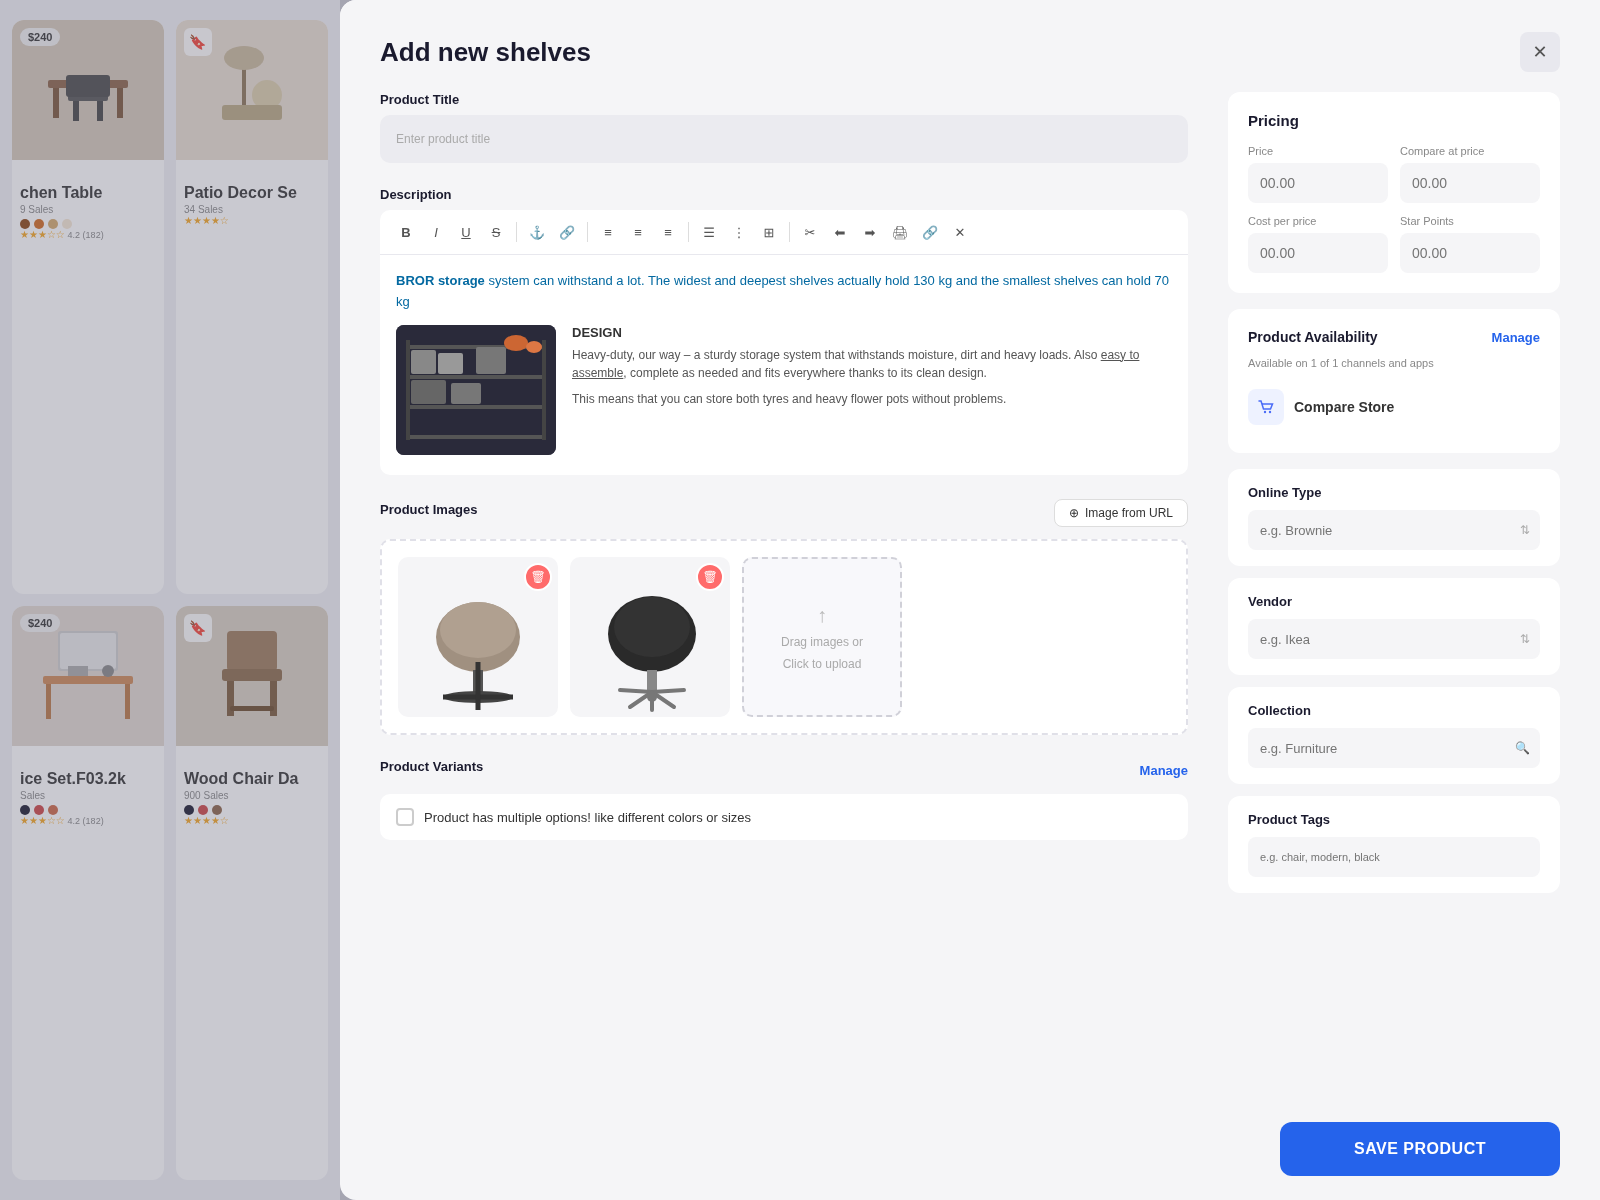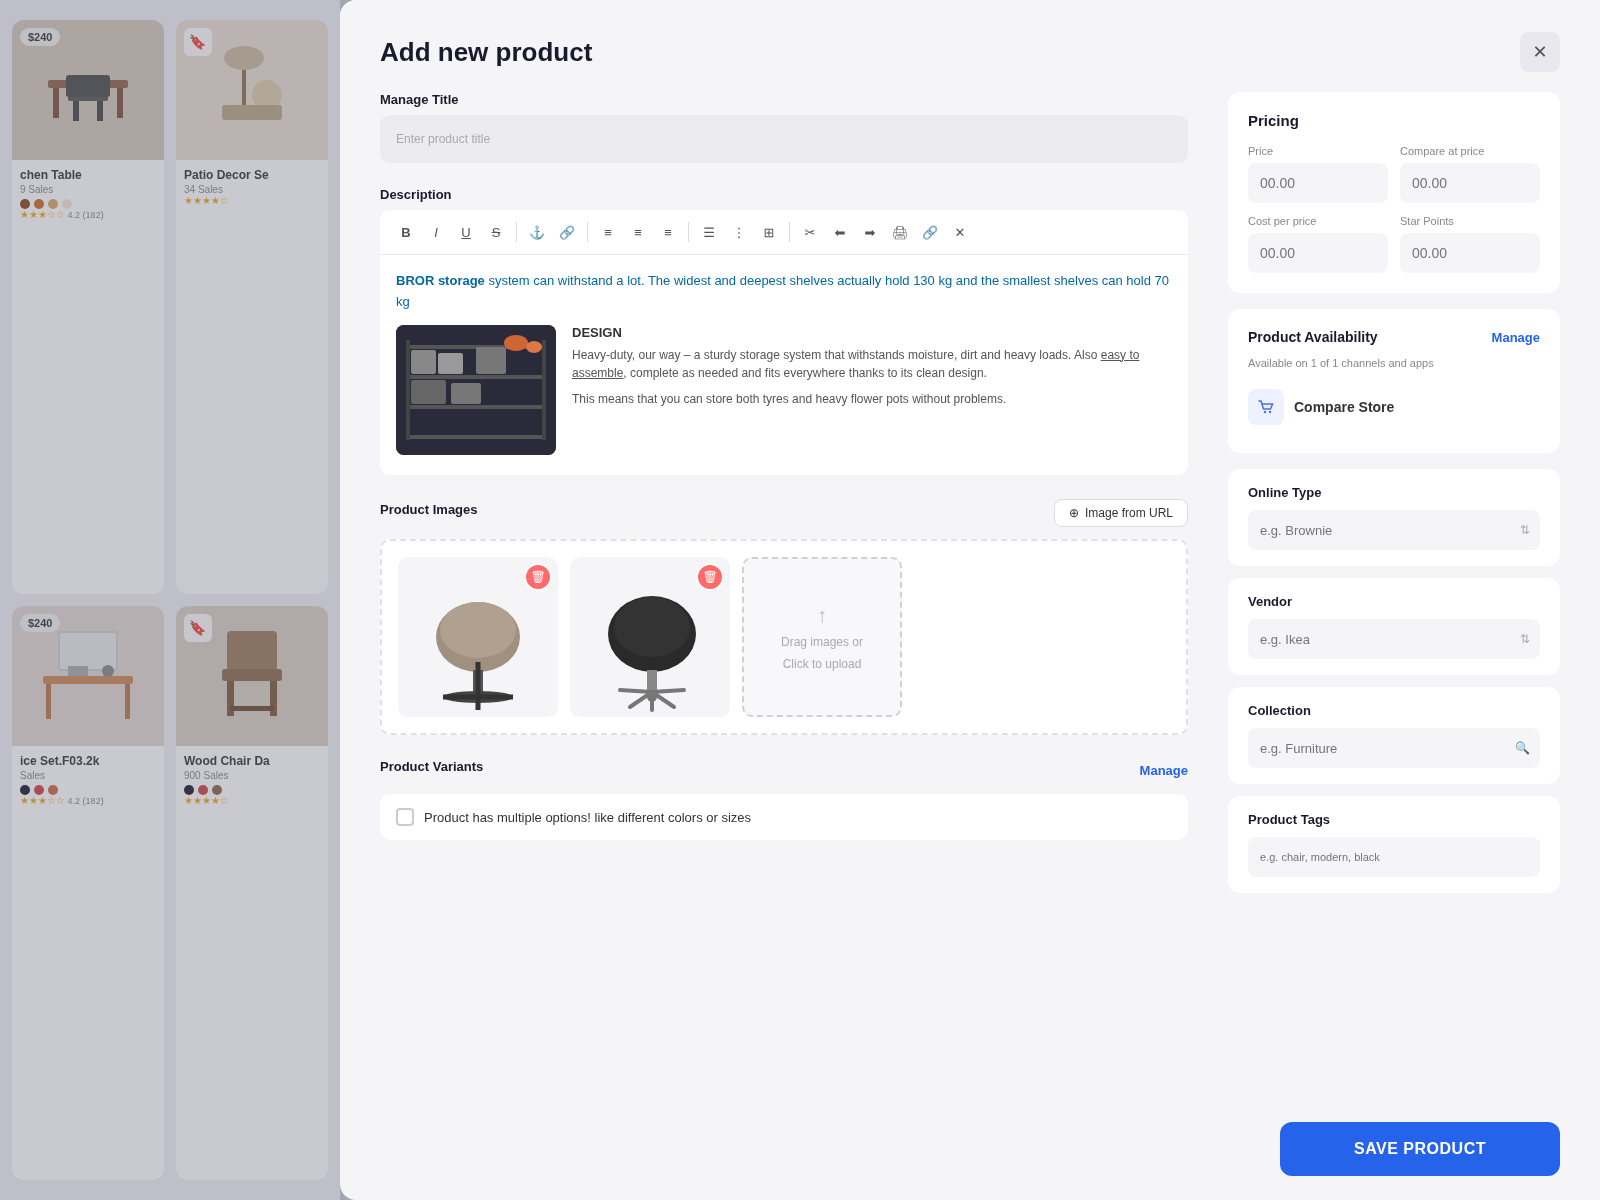--- a/index.html
+++ b/index.html
@@ -38,21 +38,21 @@
       background: #e8e0d8;
       display: flex;
       align-items: center;
       justify-content: center;
     }
 
     .bg-card-img.tan { background: #d4c8b8; }
     .bg-card-img.beige { background: #e8ddd0; }
 
     .bg-card-info { padding: 8px; }
-    .bg-card-title { font-size: 12px; font-weight: 600; color: #333; }
+    .bg-card-title { font-size: 16px; font-weight: 600; color: #333; margin-top: 16px; }
     .bg-card-sales { font-size: 10px; color: #888; margin-top: 2px; }
     .bg-card-stars { color: #f5a623; font-size: 10px; }
     .bg-card-price {
       position: absolute;
       top: 8px; left: 8px;
       background: #f0f0f0;
       border-radius: 20px;
       padding: 3px 8px;
       font-size: 11px;
       font-weight: 600;
@@ -636,30 +636,30 @@
       <div class="bg-card-stars">★★★★☆</div>
     </div>
   </div>
 </div>
 
 <div class="modal-overlay"></div>
 
 <div class="modal">
 
   <div class="modal-header">
-    <h1 class="modal-title">Add new product</h1>
+    <h1 class="modal-title">Add new shelves</h1>
     <button class="close-btn">✕</button>
   </div>
 
   <div class="modal-body">
 
     <div class="left-col">
 
       <div class="form-section">
-        <div class="section-label">Manage Title</div>
+        <div class="section-label">Product Title</div>
         <input class="text-input" type="text" placeholder="Enter product title" style="">
       </div>
 
       <div class="form-section">
         <div class="section-label">Description</div>
         <div>
           <div class="editor-toolbar">
             <button class="toolbar-btn">
                 <strong>B</strong>
               </button>

